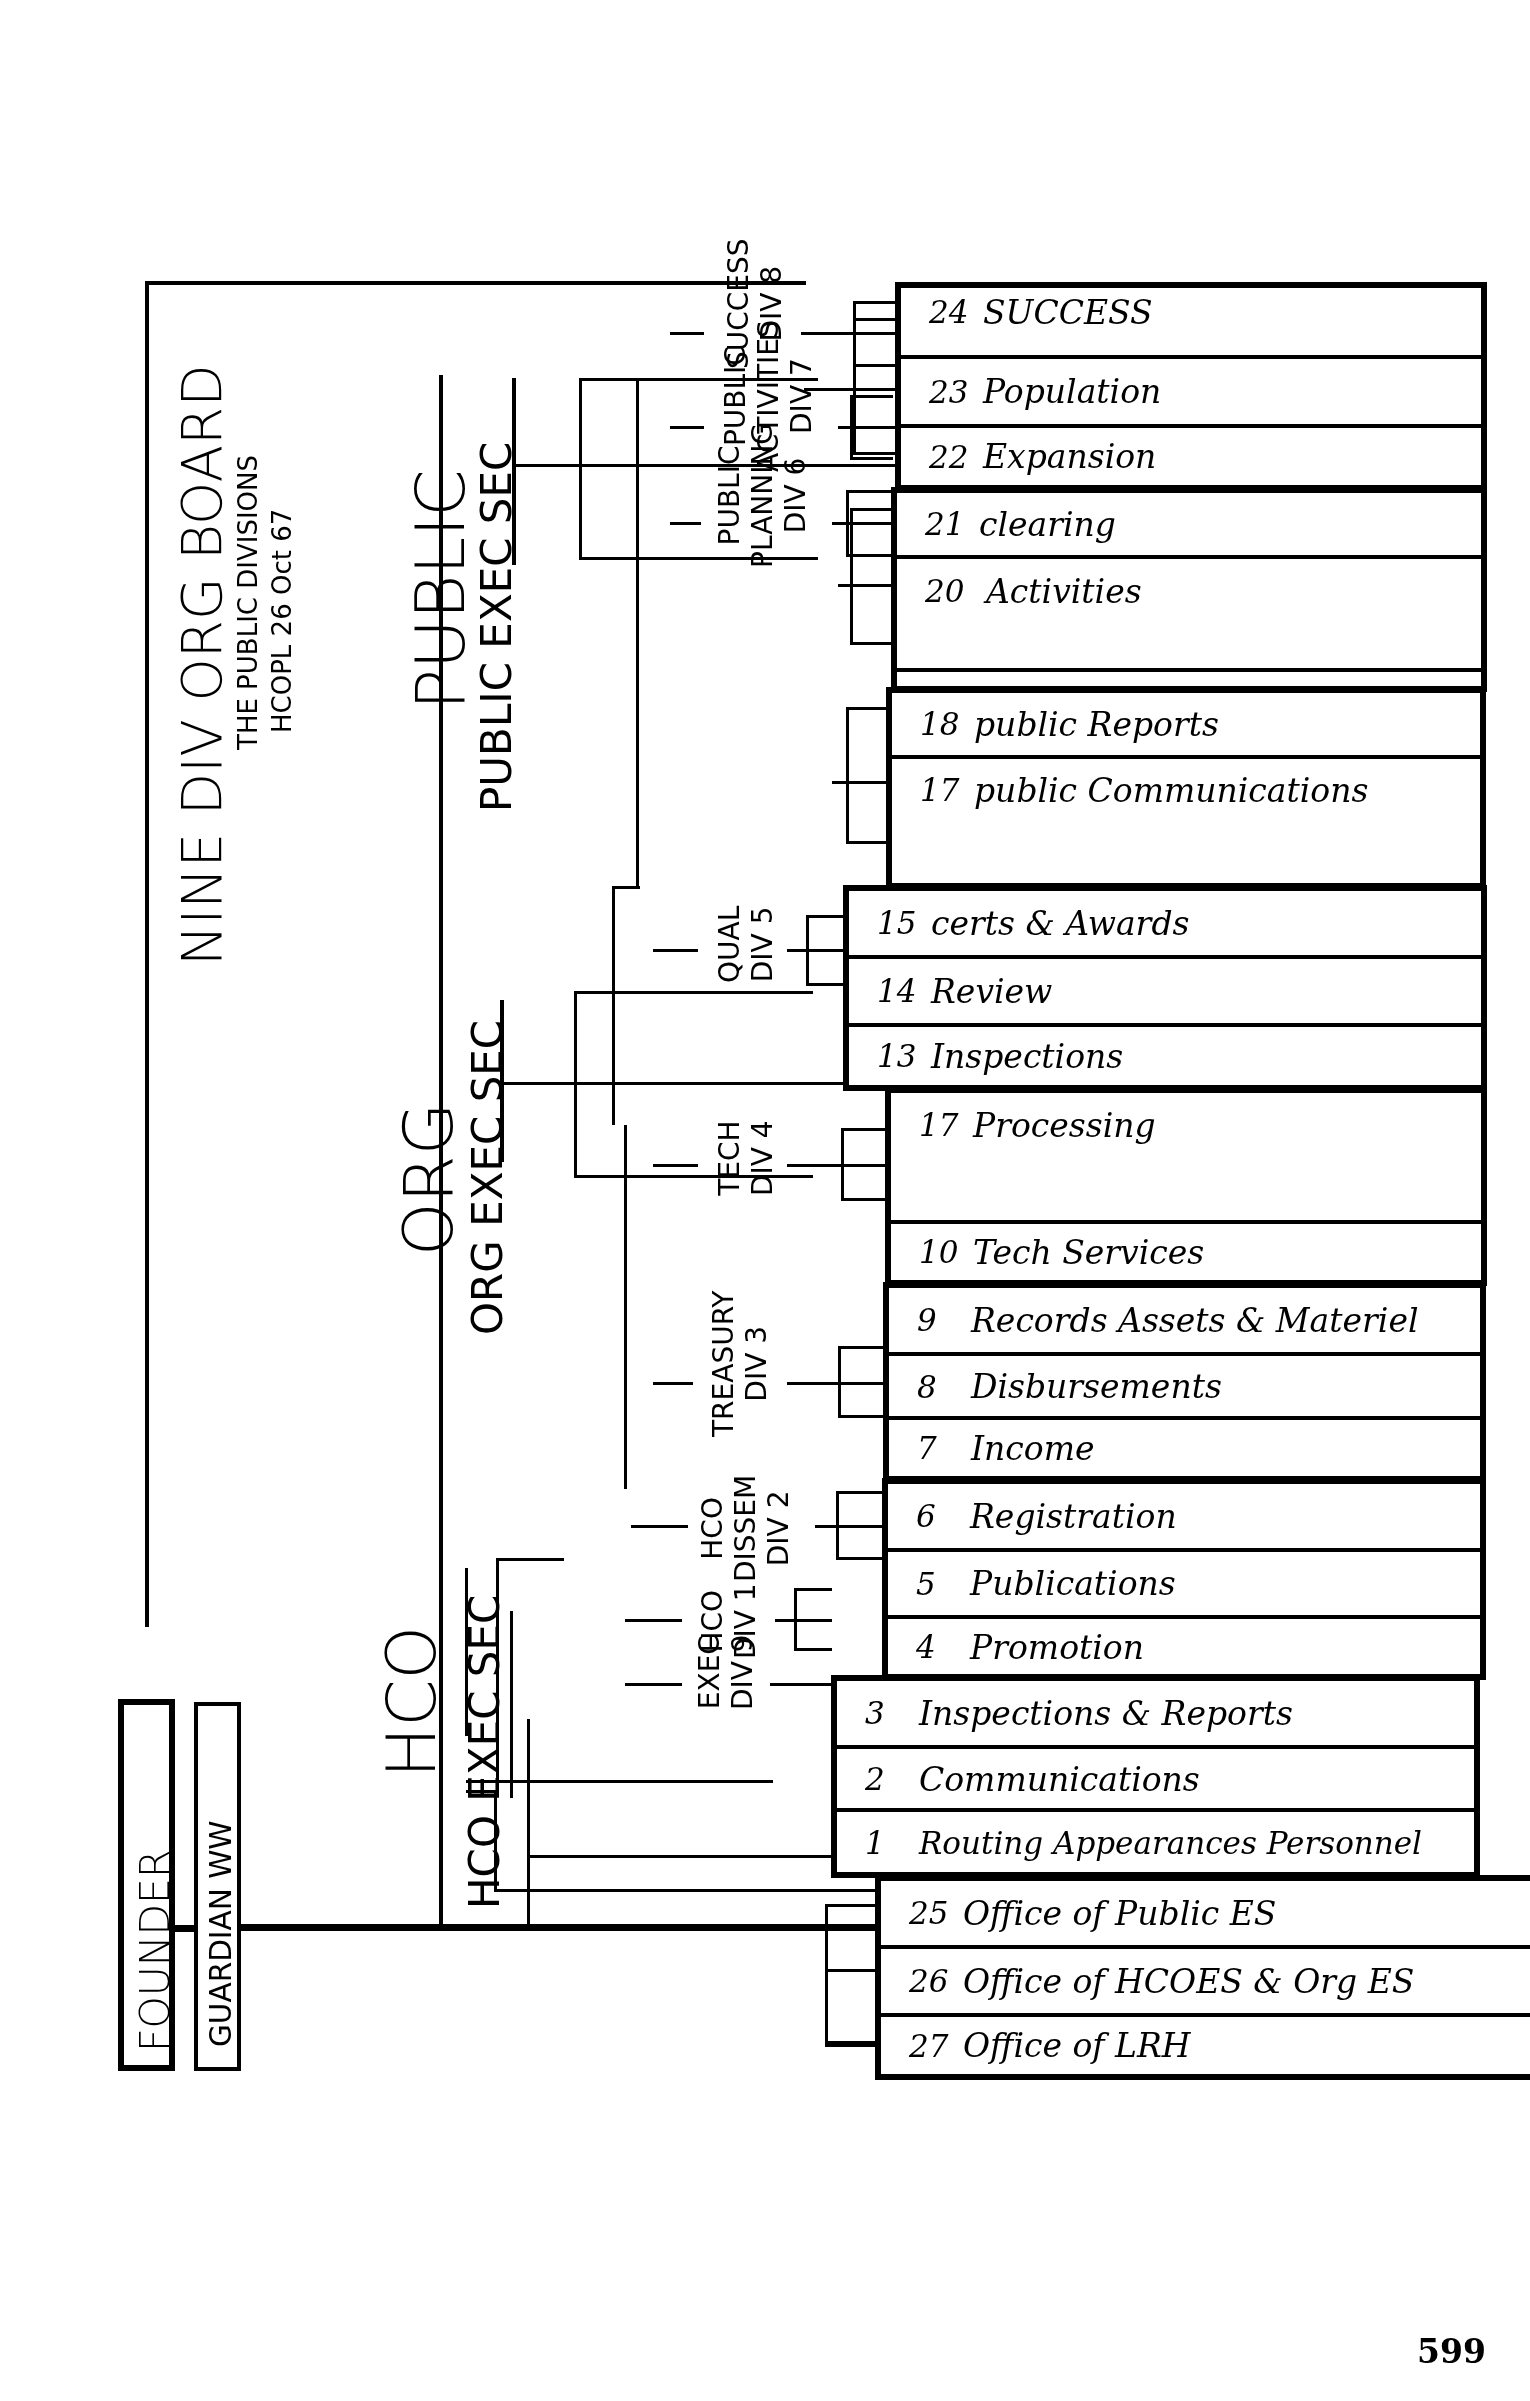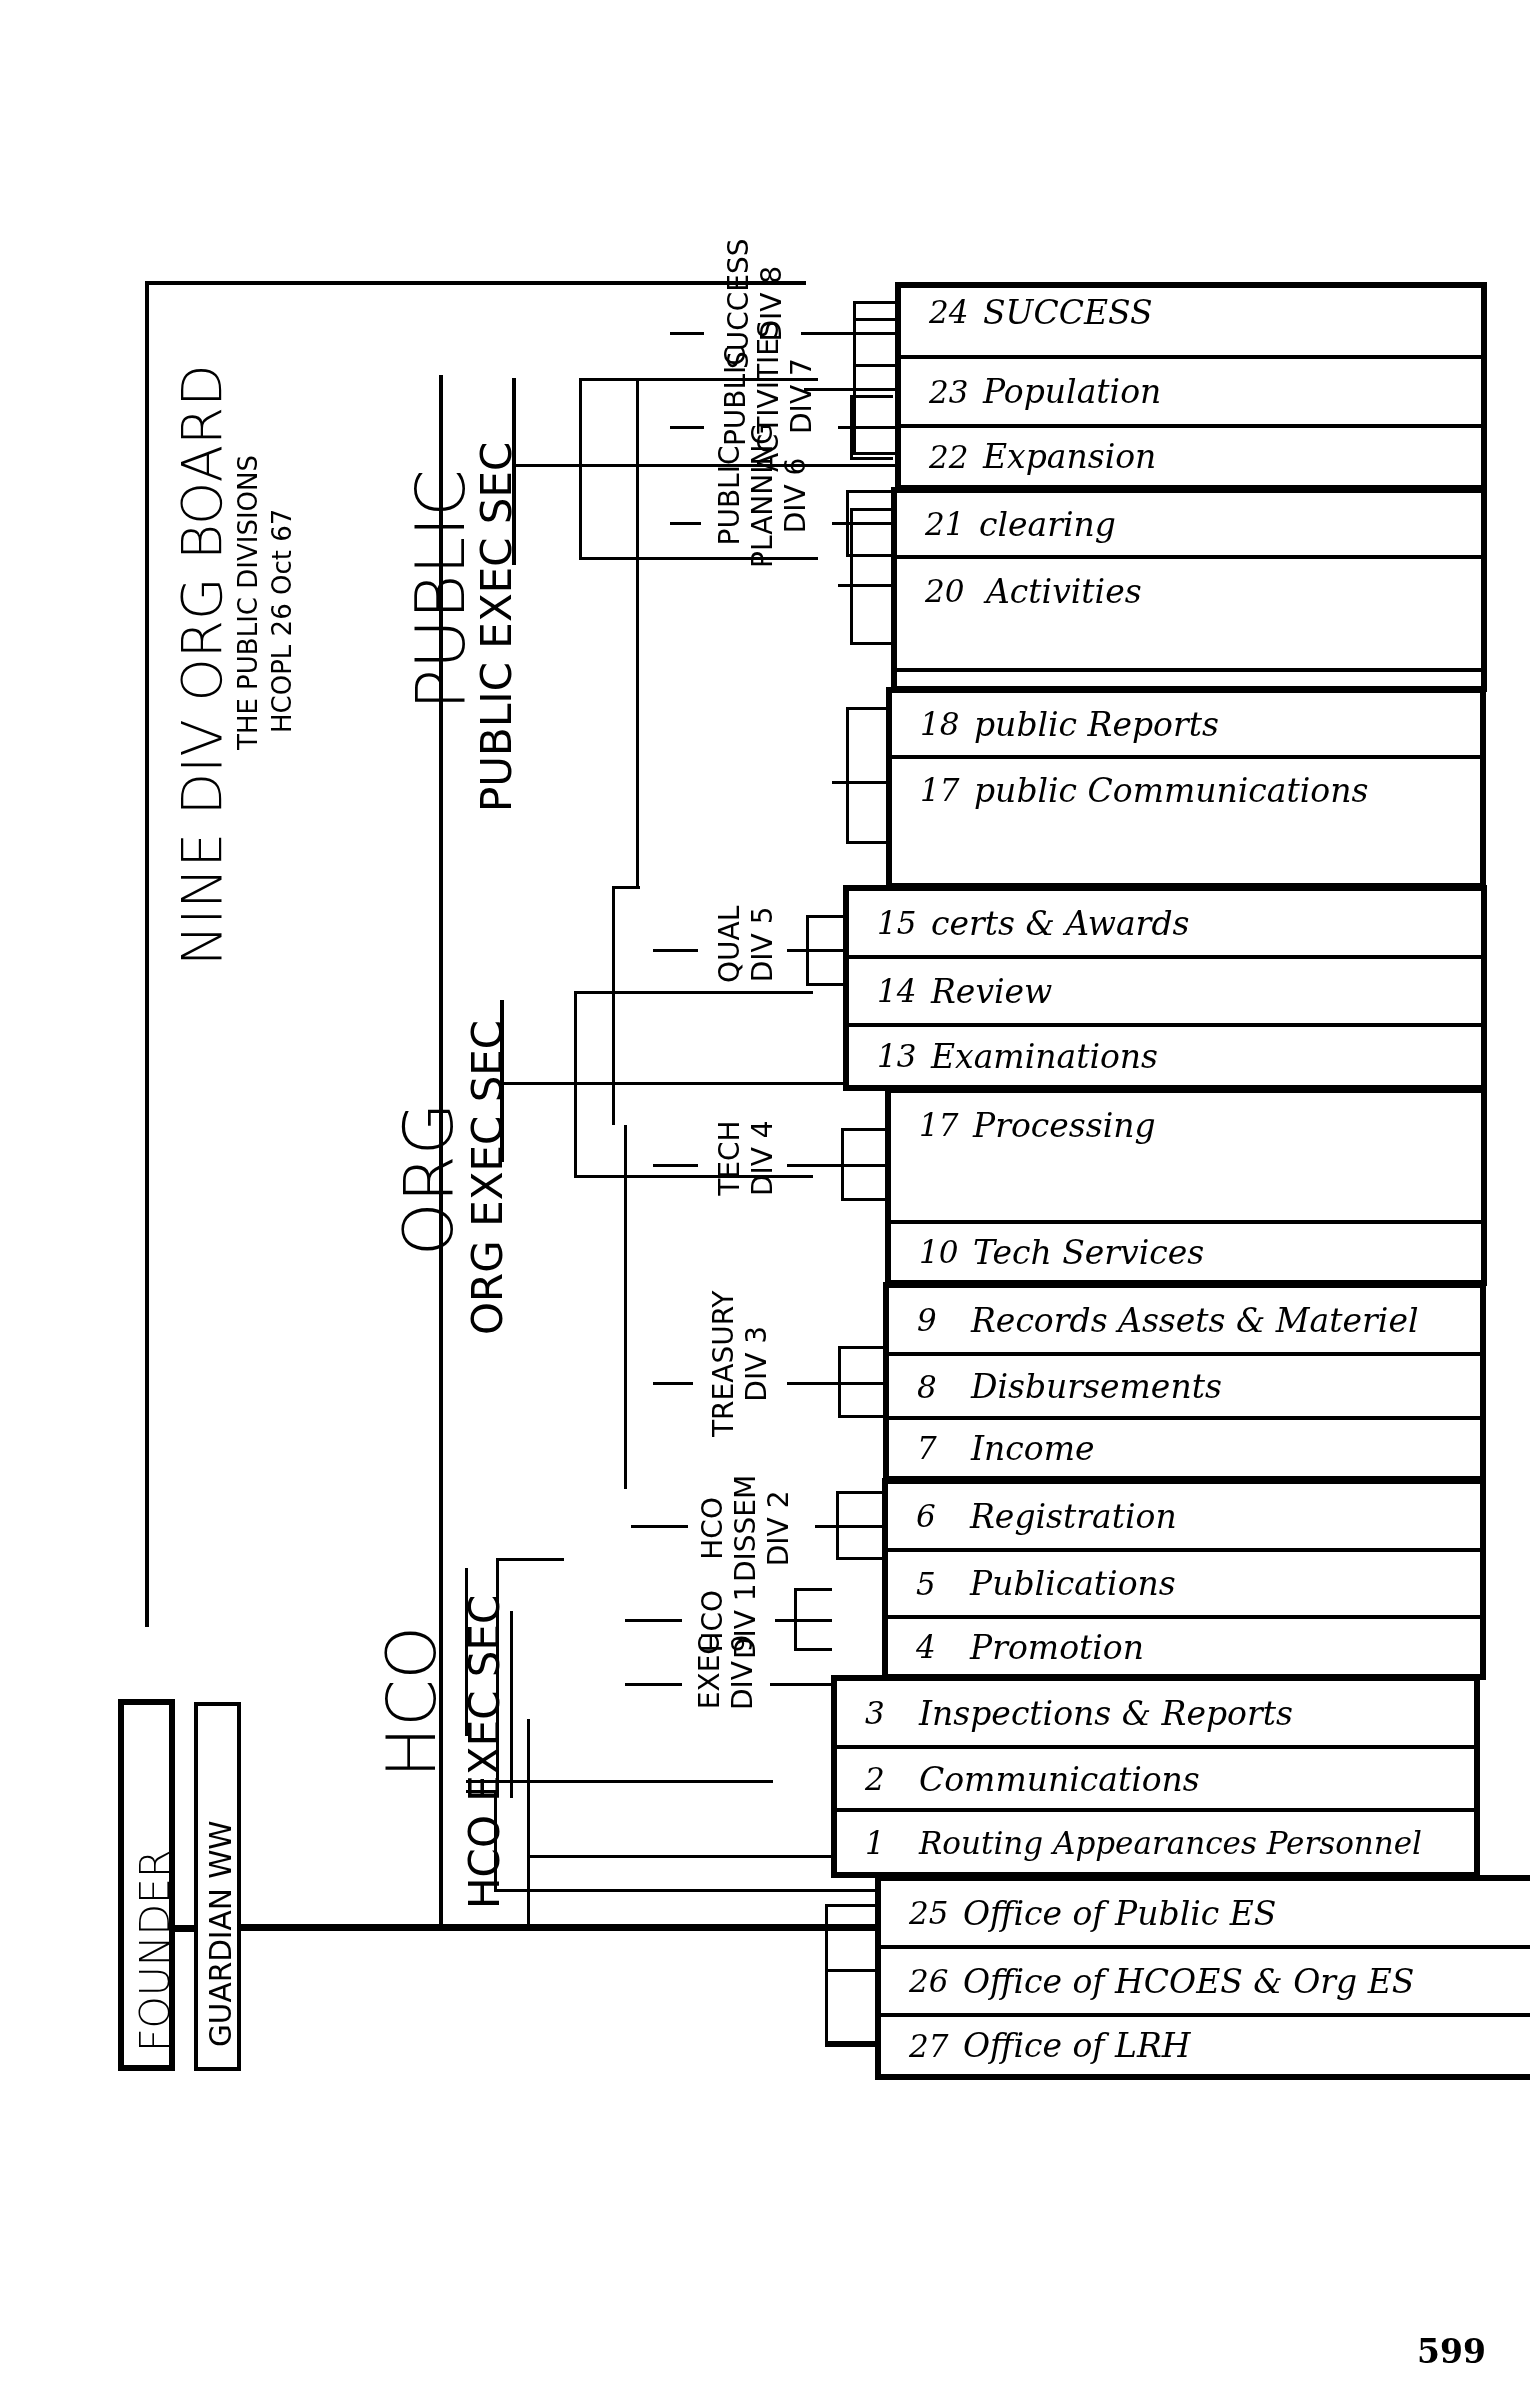--- a/index.html
+++ b/index.html
@@ -250,21 +250,21 @@
   <div class="row" style="top:0;height:64px;">
       <span class="num">15</span>
       <span class="lbl">certs &amp; Awards</span>
     </div>
   <div class="row" style="top:64px;height:68px;">
       <span class="num">14</span>
       <span class="lbl">Review</span>
     </div>
   <div class="row" style="top:132px;height:62px;">
       <span class="num">13</span>
-      <span class="lbl">Examinations</span>
+      <span class="lbl">Inspections</span>
     </div>
 </div>
 
 <div class="stack" style="left:885px;top:1087px;width:602px;height:199px;">
   <div class="row" style="top:0;height:64px;">
       <span class="num">17</span>
       <span class="lbl">Processing</span>
     </div>
   <div class="row" style="top:127px;height:60px;">
       <span class="num">10</span>

